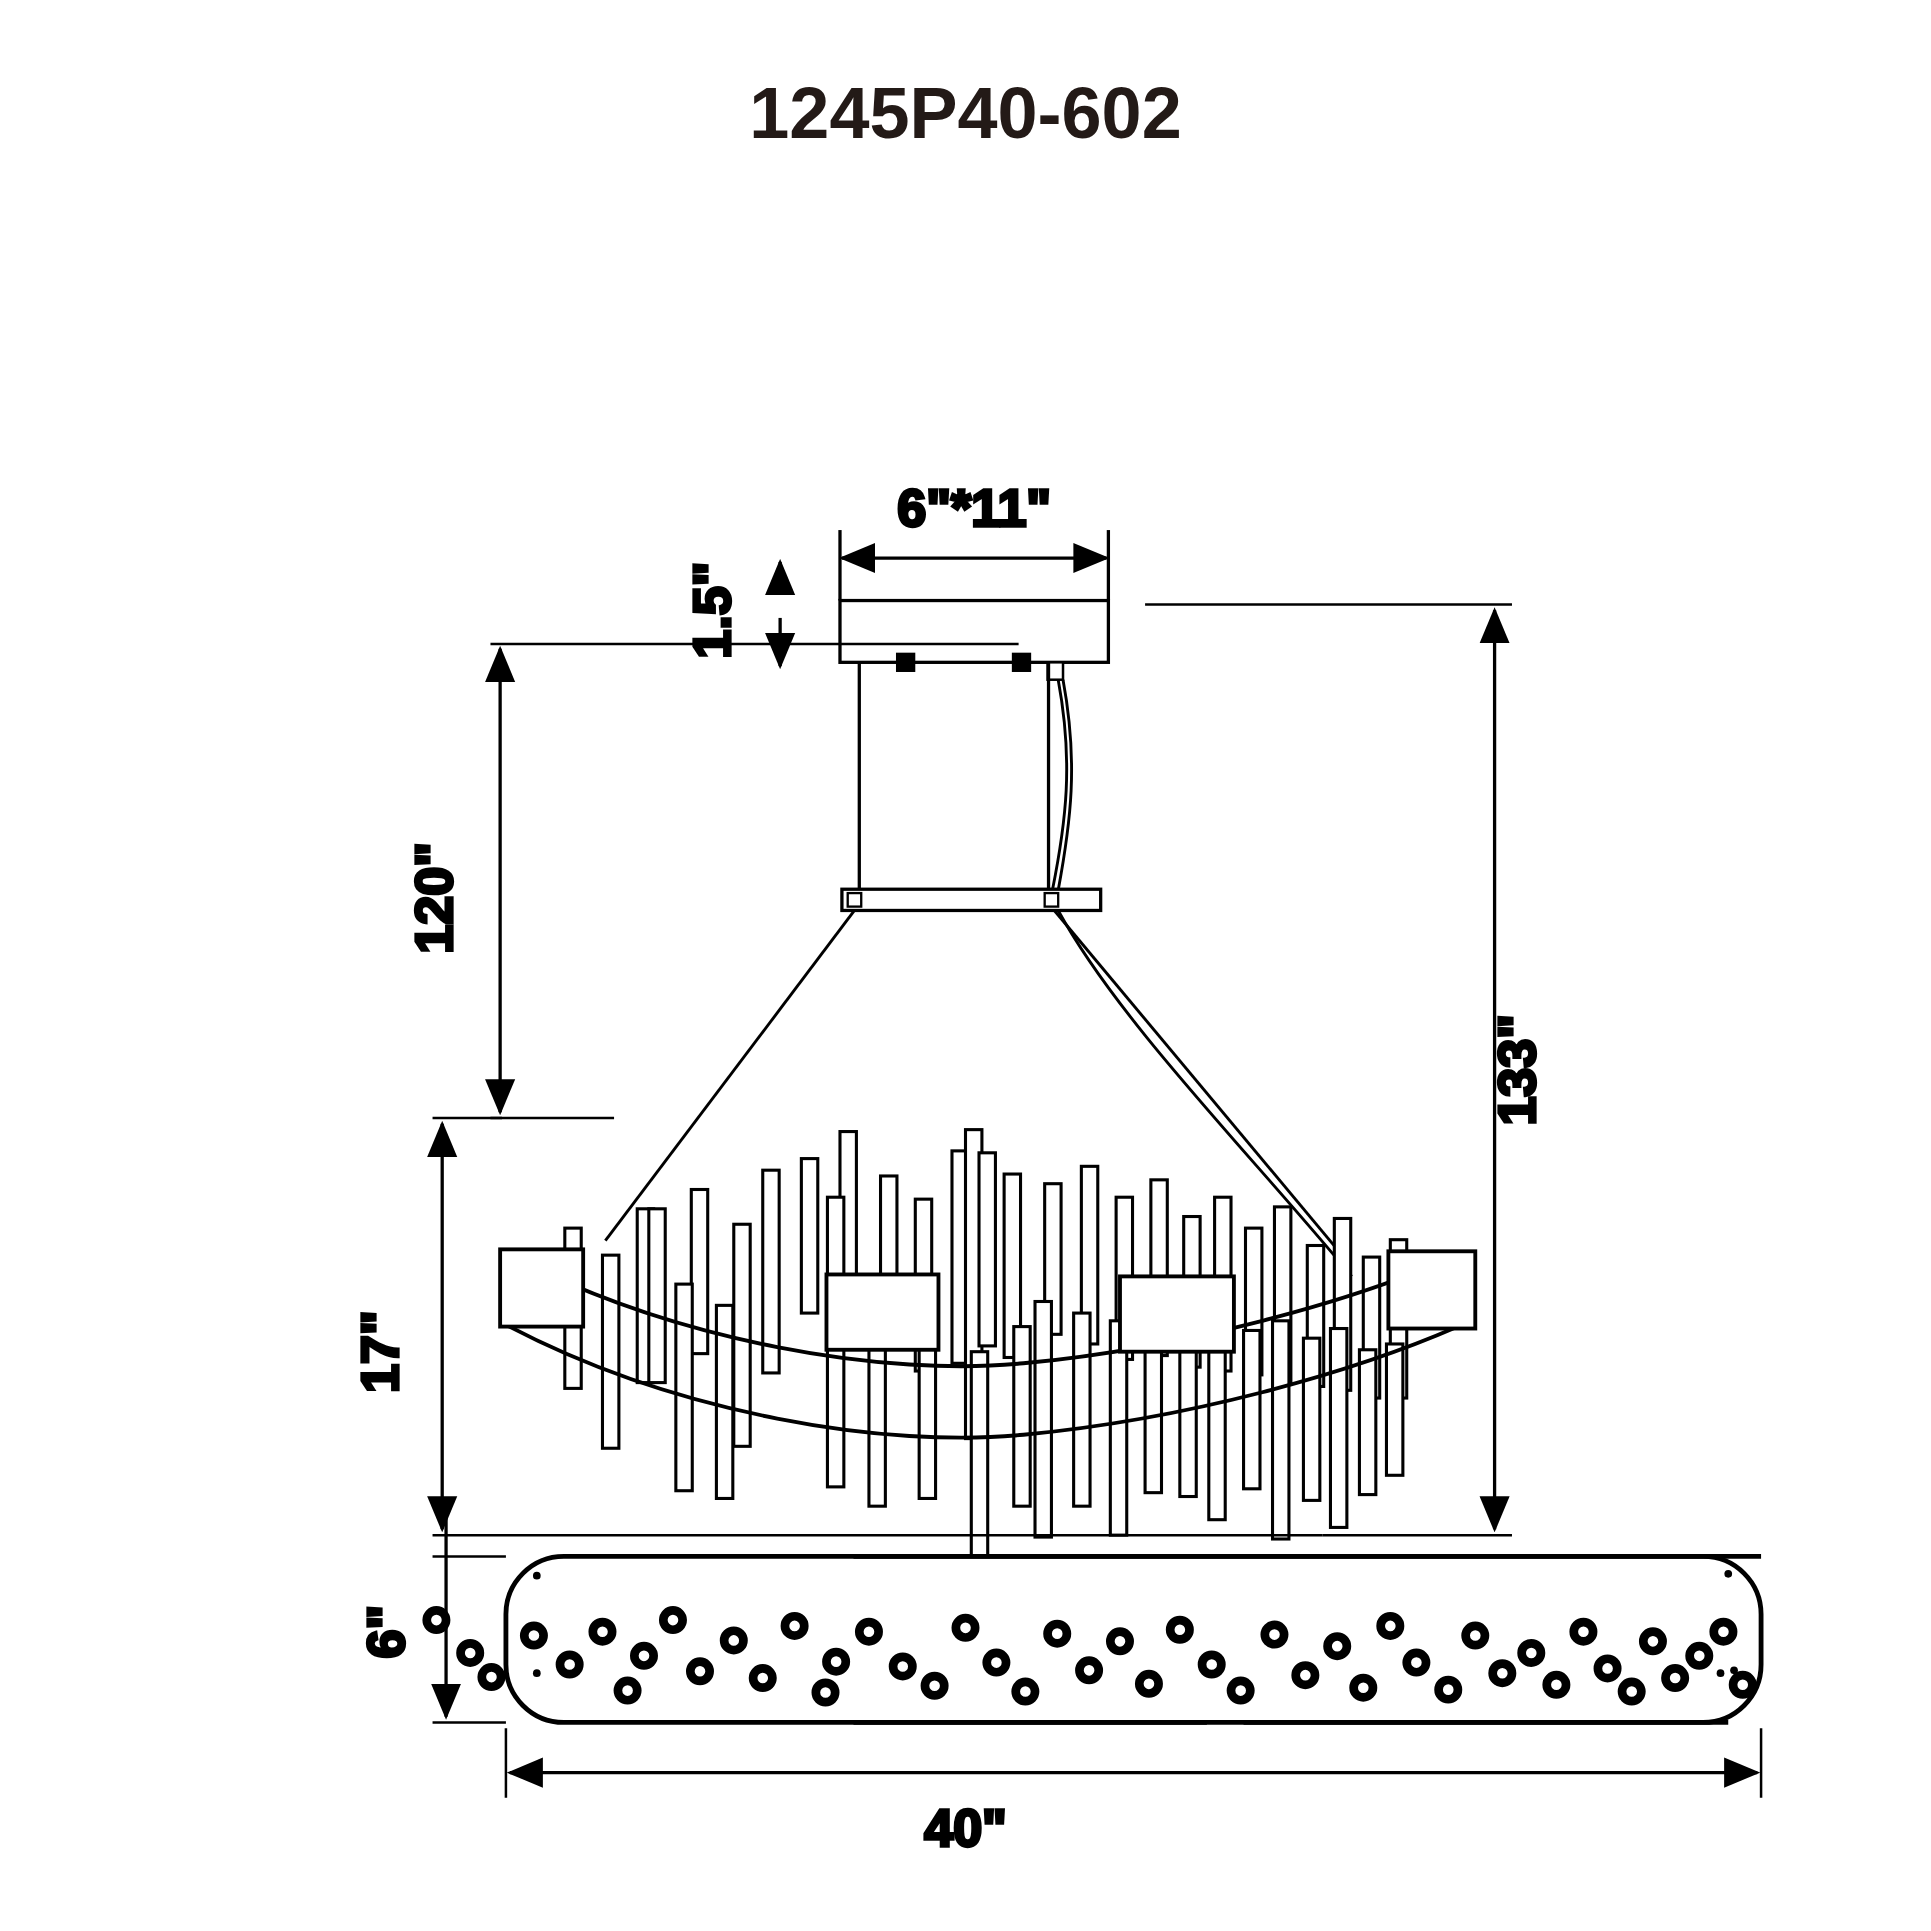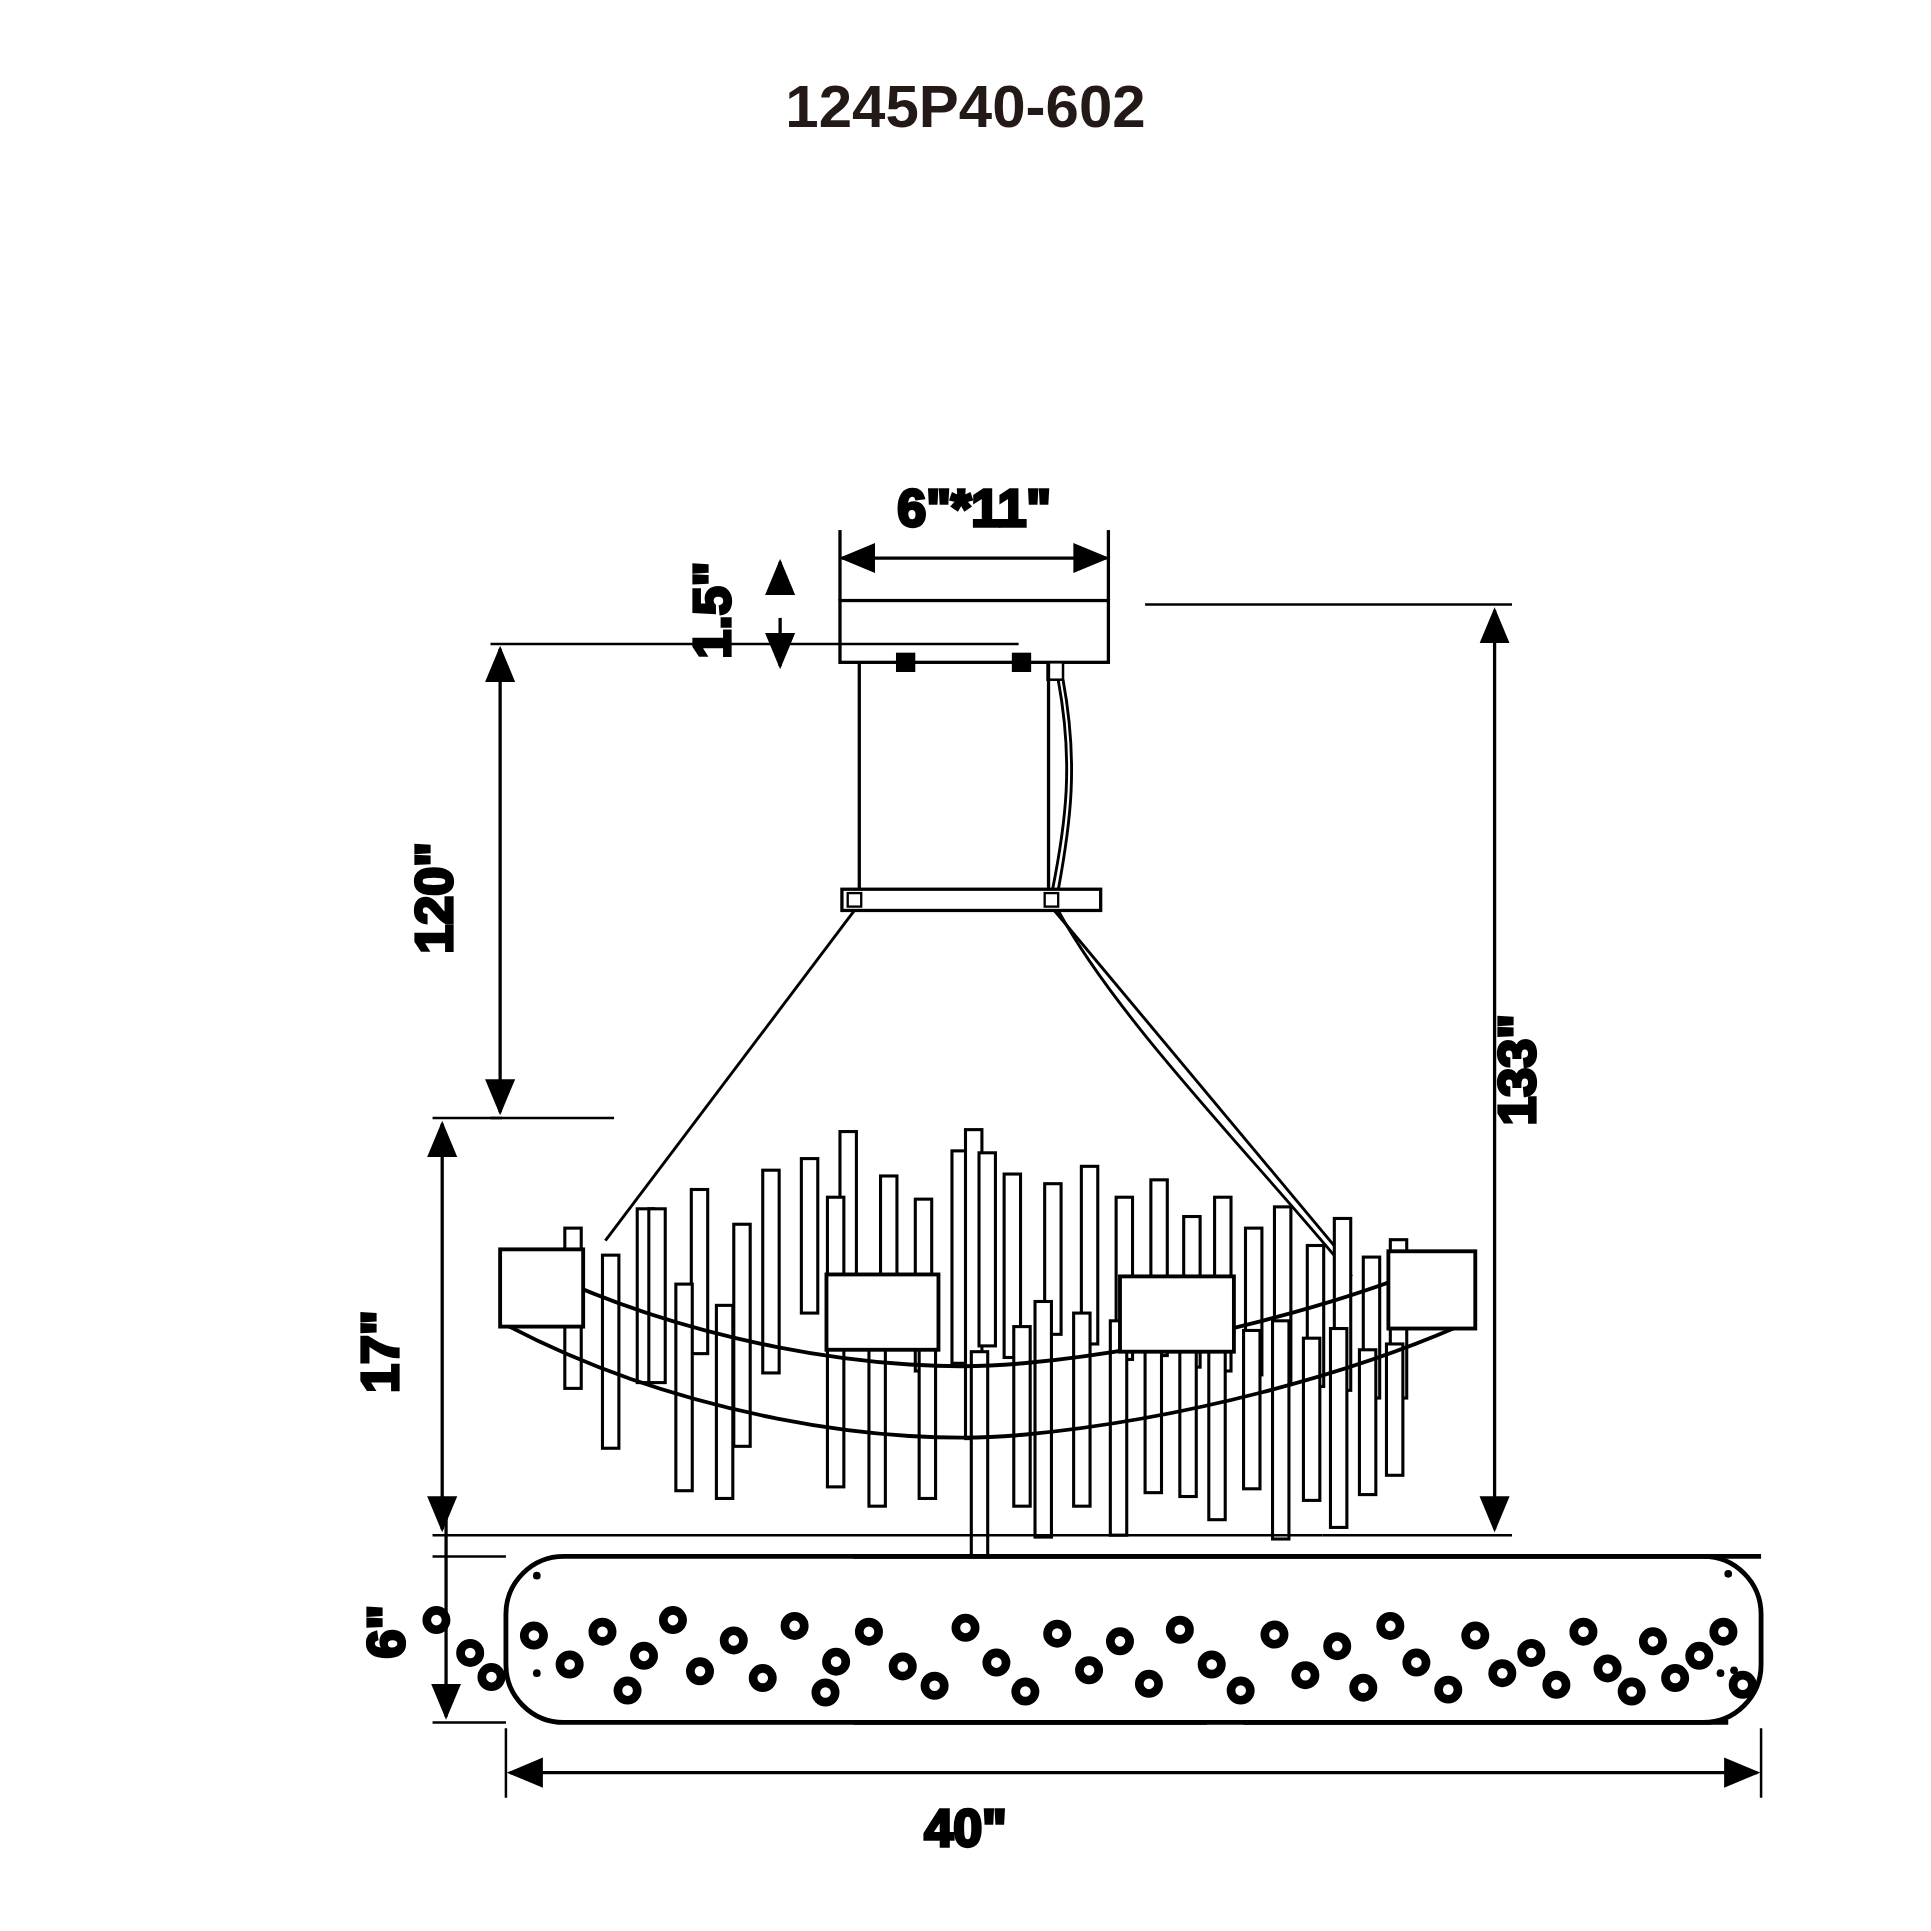--- a/index.html
+++ b/index.html
@@ -19,21 +19,21 @@
     width: 1931px;
     height: 1931px;
     background: #ffffff;
   }
   #title {
     position: absolute;
     top: 72px;
     left: 0;
     width: 1931px;
     text-align: center;
-    font-size: 60px;
+    font-size: 72px;
     font-weight: bold;
     letter-spacing: 0px;
     color: #231a17;
     font-family: "Liberation Sans", sans-serif;
     white-space: nowrap;
   }
   #drawing {
     position: absolute;
     top: 0;
     left: 0;

